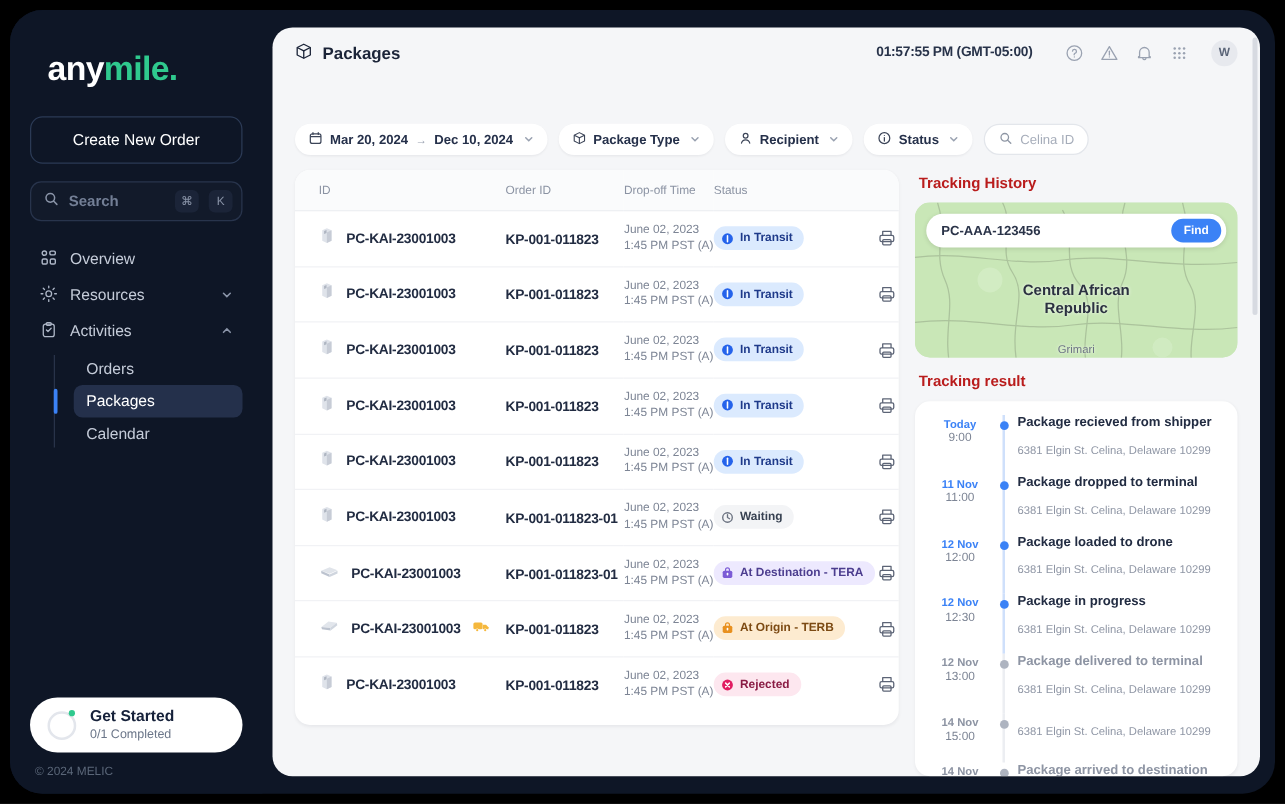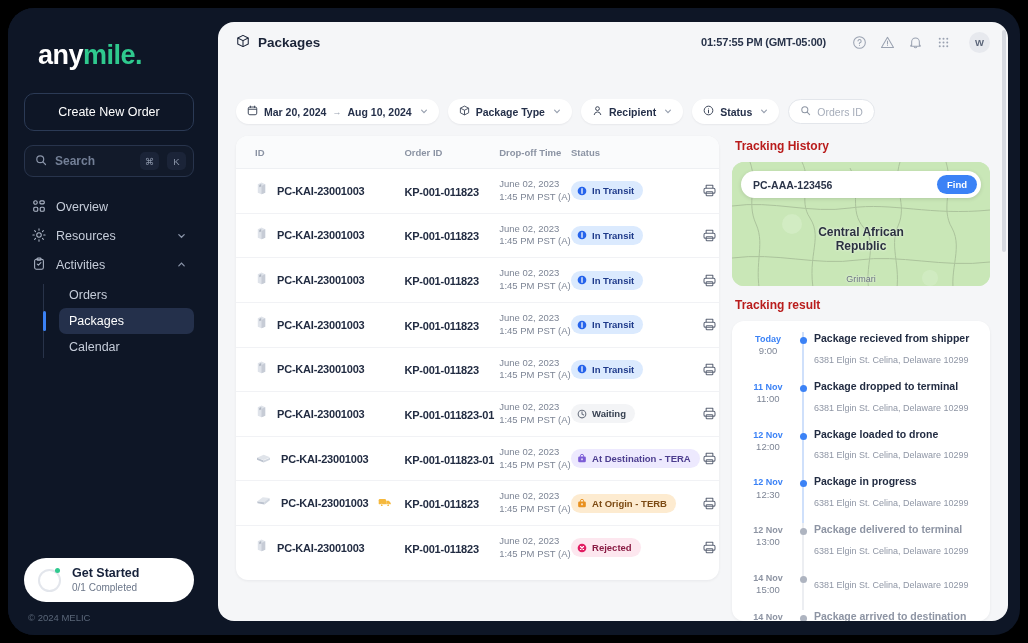--- a/index.html
+++ b/index.html
@@ -116,21 +116,21 @@
   .arrow-sep { color: #9aa2b1; font-size: 9px; }
 
   
   .content { flex: 1; display: flex; gap: 13px; padding: 0 18px 0 18px; min-height: 0; }
 
   .card { background: #ffffff; border-radius: 12px; box-shadow: 0 1px 3px rgba(16,24,40,.06); }
 
   .table-card { flex: 1 1 auto; align-self: flex-start; width: 476px; padding-bottom: 10px; }
   table { width: 100%; border-collapse: collapse; }
   thead th {
-    text-align: left; font-size: 9.5px; font-weight: 700; color: #8b93a3;
+    text-align: left; font-size: 9.5px; font-weight: 400; color: #8b93a3;
     padding: 11px 0 10px 0; background: #fafbfc; border-bottom: 1px solid #eef0f3;
   }
   thead th:first-child { padding-left: 19px; border-radius: 12px 0 0 0; }
   thead th:last-child { border-radius: 0 12px 0 0; }
   tbody td { padding: 9px 0; border-bottom: 1px solid #f1f2f5; vertical-align: middle; }
   tbody tr:last-child td { border-bottom: none; }
   td.c-id { padding-left: 19px; }
   .idcell { display: flex; align-items: center; gap: 9px; }
   .id-text { font-size: 11px; font-weight: 700; color: #222c42; letter-spacing: -0.2px; white-space: nowrap; }
   .order-text { font-size: 11px; font-weight: 700; color: #222c42; letter-spacing: -0.2px; white-space: nowrap; }
@@ -356,21 +356,21 @@
         <span>
           <svg width="11" height="11" viewBox="0 0 14 14" fill="none" stroke="#3c4558" stroke-width="1.25">
               <rect x="1.6" y="2.6" width="10.8" height="9.8" rx="2"></rect>
               <line x1="1.6" y1="5.4" x2="12.4" y2="5.4"></line>
               <line x1="4.3" y1="1.4" x2="4.3" y2="3.2" stroke-linecap="round"></line>
               <line x1="9.7" y1="1.4" x2="9.7" y2="3.2" stroke-linecap="round"></line>
             </svg>
         </span>
         <span>Mar 20, 2024</span>
         <span class="arrow-sep">→</span>
-        <span>Aug 10, 2024</span>
+        <span>Dec 10, 2024</span>
         <span class="chev">
           <svg width="8" height="8" viewBox="0 0 10 10" fill="none" stroke="#99a1b0" stroke-width="1.5" stroke-linecap="round">
               <polyline points="2,4 5,7 8,4"></polyline>
             </svg>
         </span>
       </div>
 
       <div class="chip">
         <span>
           <svg width="11" height="11" viewBox="0 0 16 16" fill="none" stroke="#3c4558" stroke-width="1.3" stroke-linejoin="round">
@@ -418,21 +418,21 @@
         </span>
       </div>
 
       <div class="chip search-id">
         <span>
           <svg width="11" height="11" viewBox="0 0 16 16" fill="none" stroke="#8e96a4" stroke-width="1.5">
               <circle cx="7" cy="7" r="4.4"></circle>
               <line x1="10.4" y1="10.4" x2="14" y2="14" stroke-linecap="round"></line>
             </svg>
         </span>
-        <span class="ph">Orders ID</span>
+        <span class="ph">Celina ID</span>
       </div>
     </div>
 
     <div class="content">
 
       <section class="card table-card">
         <table>
           <thead>
             <tr>
               <th style="width:41%">ID</th>

